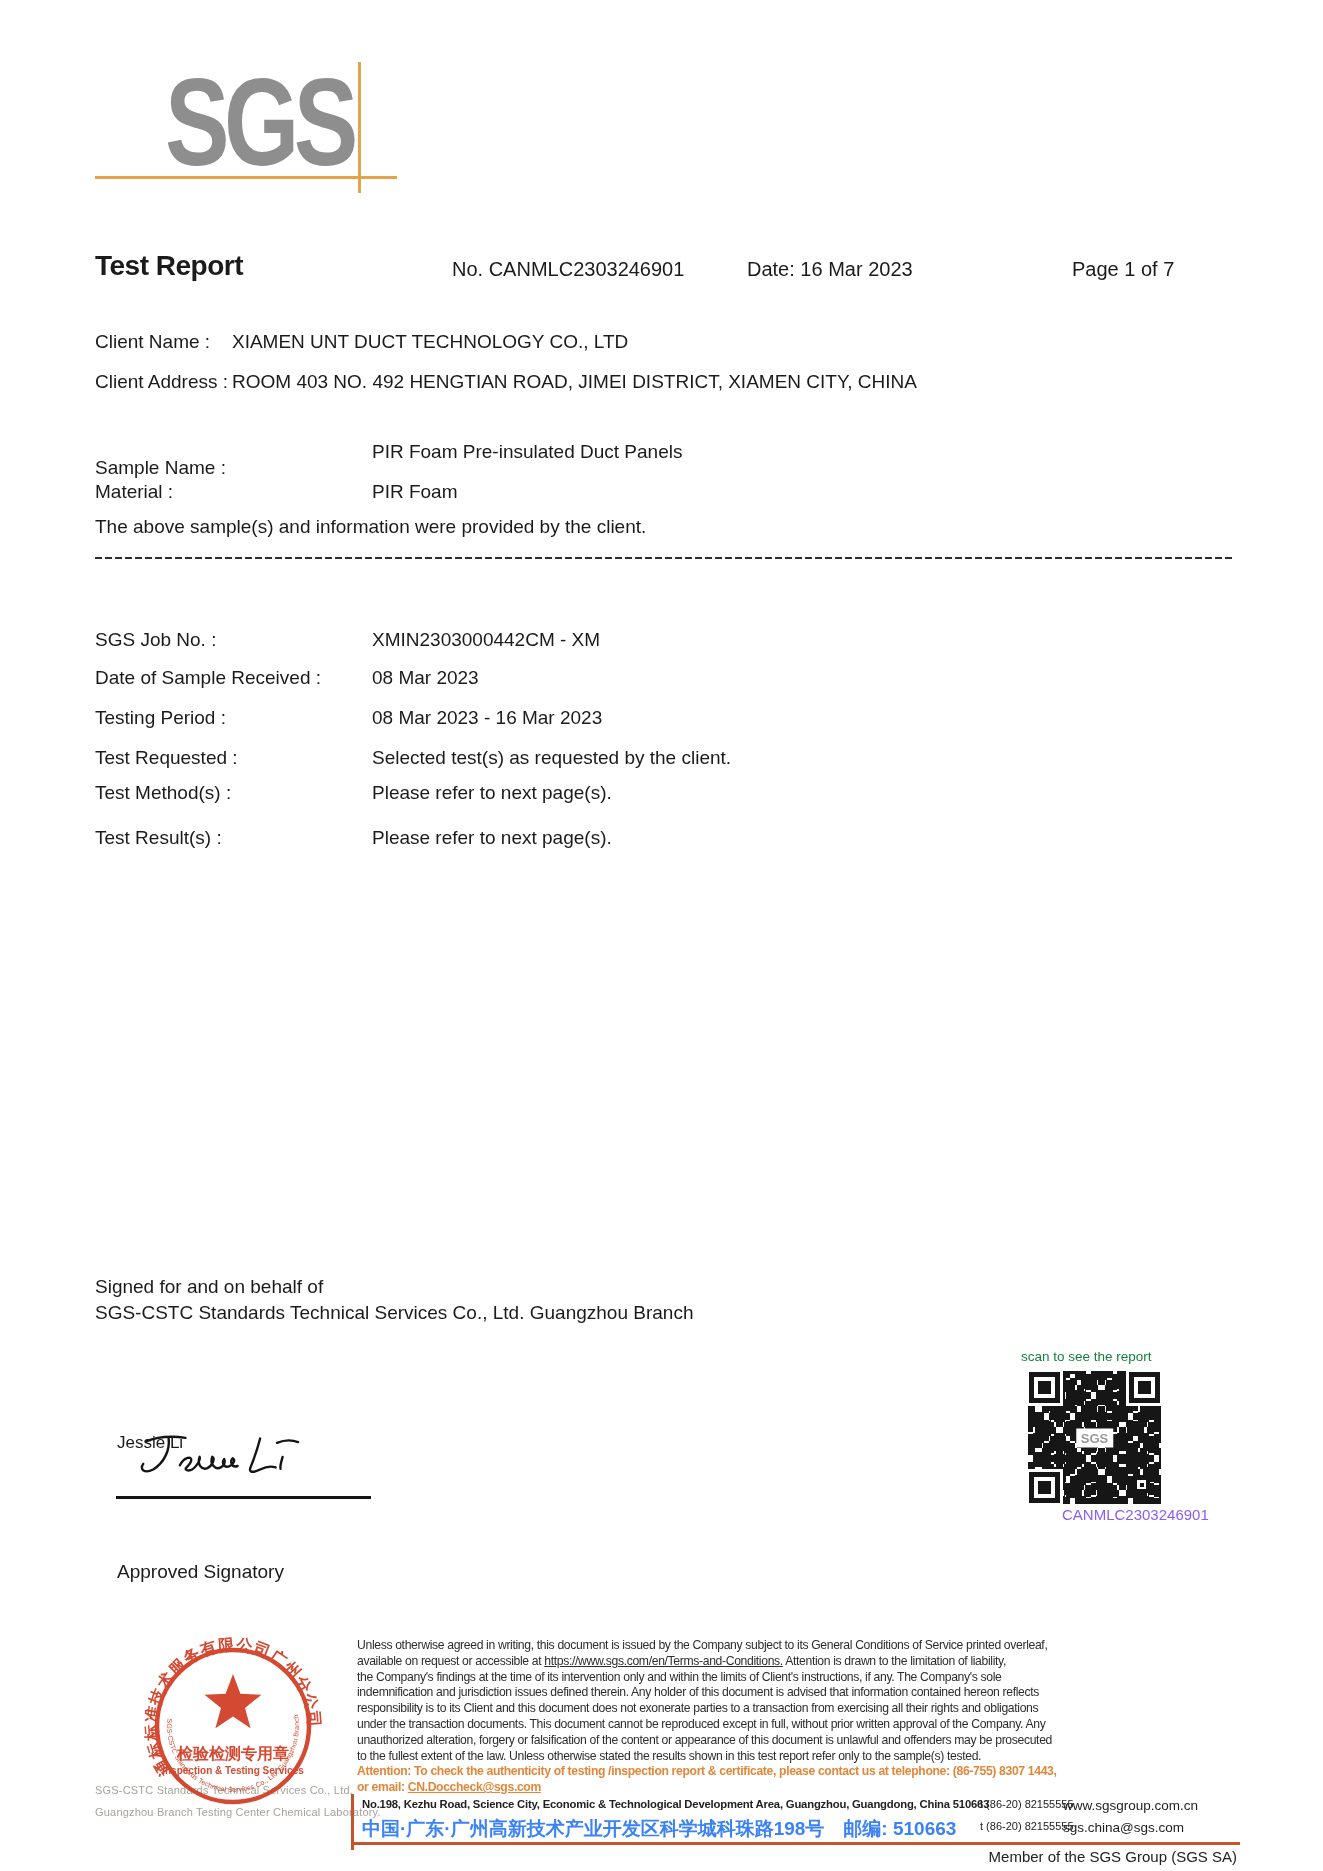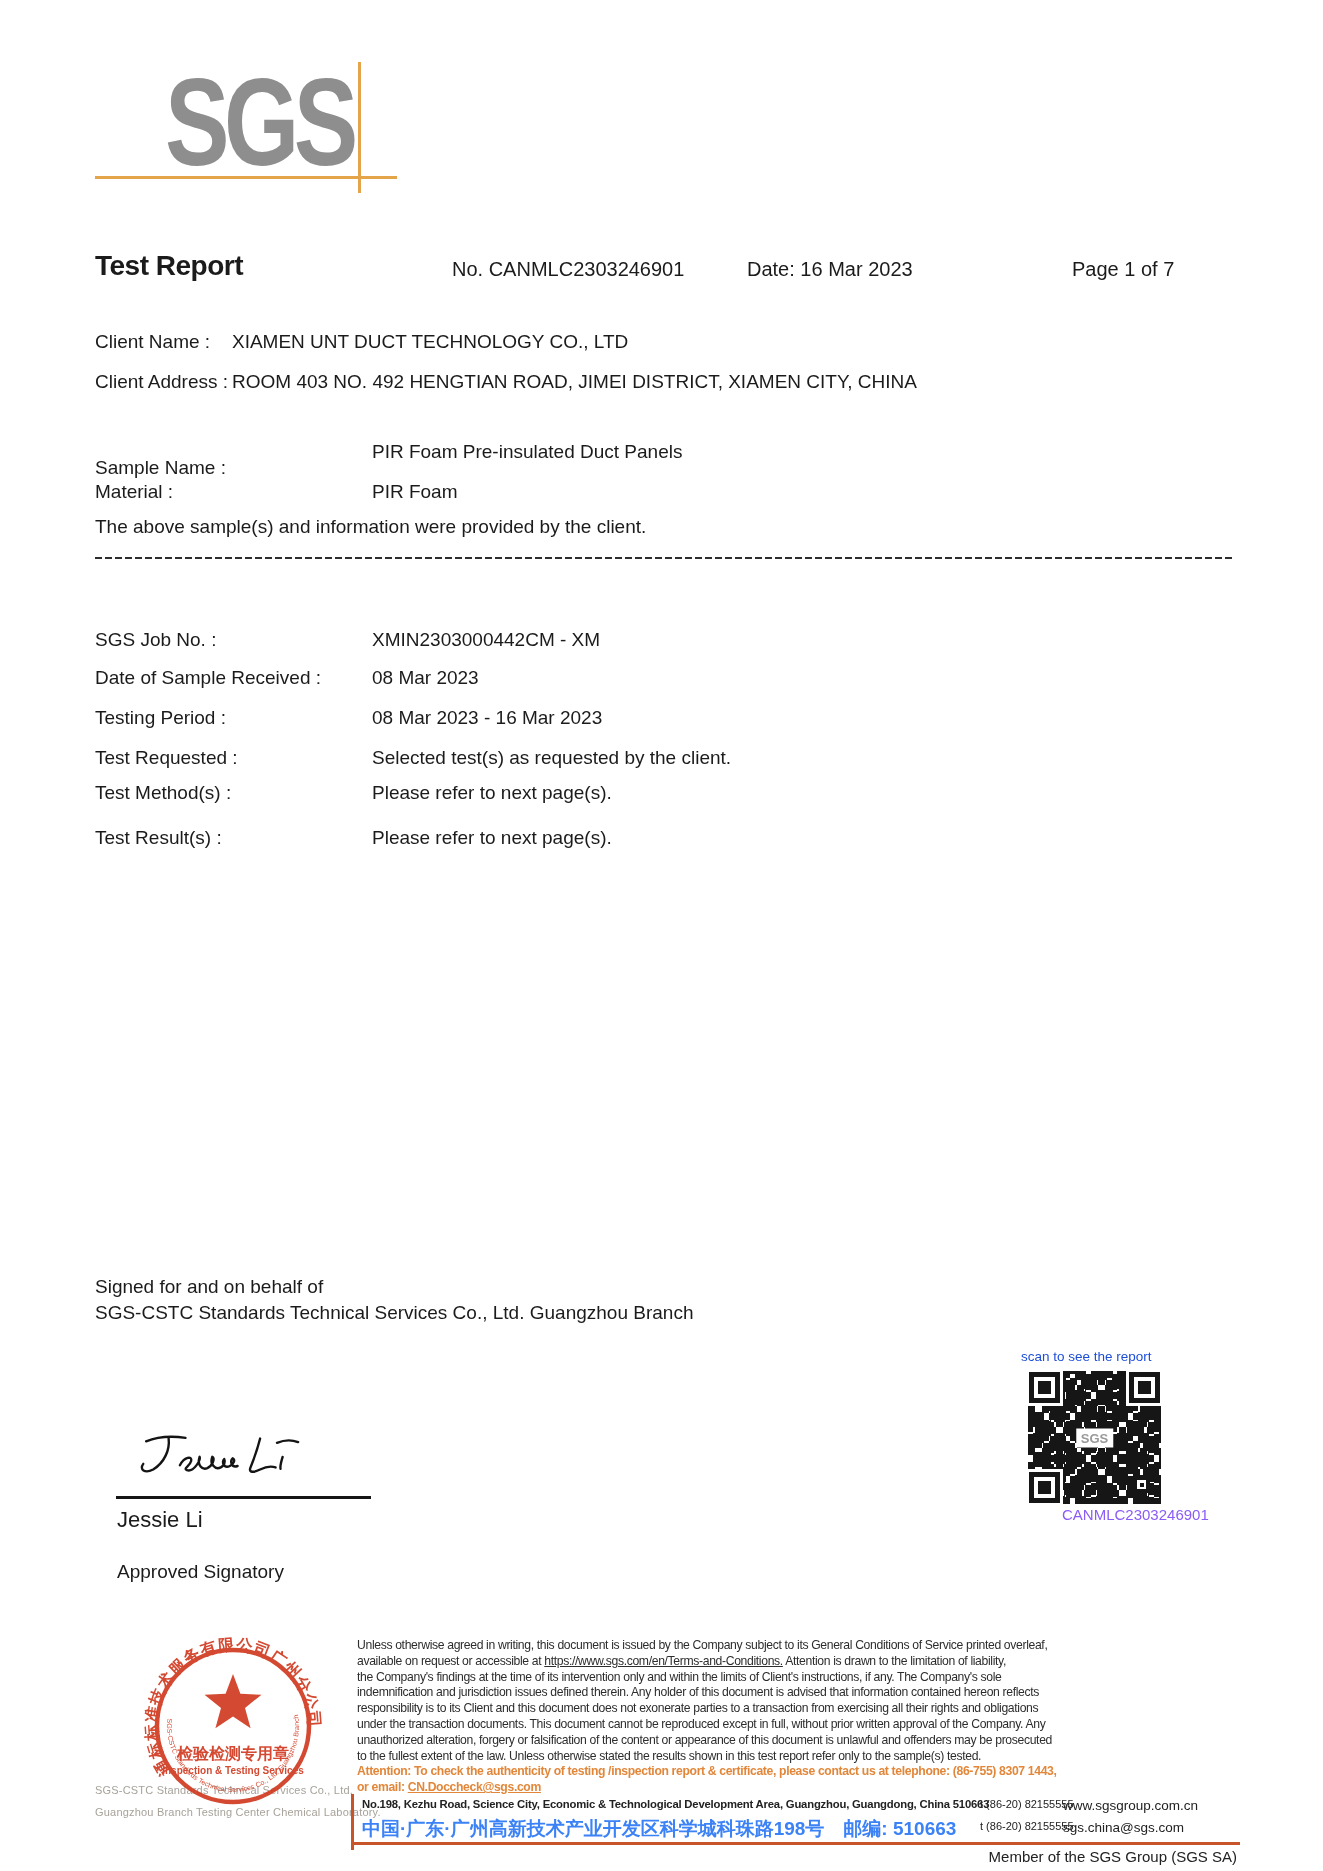--- a/index.html
+++ b/index.html
@@ -18,25 +18,25 @@
   .h-meta{font-size:20px;top:258px;}
 
   .lbl,.val{font-size:19px;}
   .note{font-size:19px;}
 
   .dashline{left:95px;top:557px;width:1140px;height:2px;
             background:repeating-linear-gradient(90deg,#2c2c2c 0 7px,transparent 7px 10px);}
 
   
   .sig-line{left:116px;top:1496px;width:255px;height:3px;background:#151515;}
-  .sig-name{left:117px;top:1507px;font-size:22px;}
+  .sig-name{left:117px;top:1433px;font-size:17px;}
   .sig-title{left:117px;top:1541px;font-size:19px;margin-top:20px;}
 
   
-  .qr-cap-top{left:1021px;top:1349px;font-size:13.5px;color:#1d4ed8;}
+  .qr-cap-top{left:1021px;top:1349px;font-size:13.5px;color:#15803d;}
   .qr{left:1023px;top:1366px;width:143px;height:143px;background:#fff;}
   .qr-noise{position:absolute;inset:5px;background:
       repeating-conic-gradient(#161616 0% 25%, transparent 25% 50%) 0 0/14px 14px,
       repeating-conic-gradient(#161616 0% 25%, transparent 25% 50%) 5px 9px/21px 21px,
       repeating-conic-gradient(#161616 0% 25%, #fff 25% 50%) 7px 3px/31px 31px;}
   .finder{position:absolute;width:31px;height:31px;background:#fff;border:5px solid #161616;
           box-sizing:border-box;box-shadow:0 0 0 3px #fff;}
   .finder::after{content:"";position:absolute;inset:4px;background:#161616;}
   .qr-align{position:absolute;right:16px;bottom:16px;width:17px;height:17px;border:4px solid #161616;
             background:#fff;box-sizing:border-box;}

